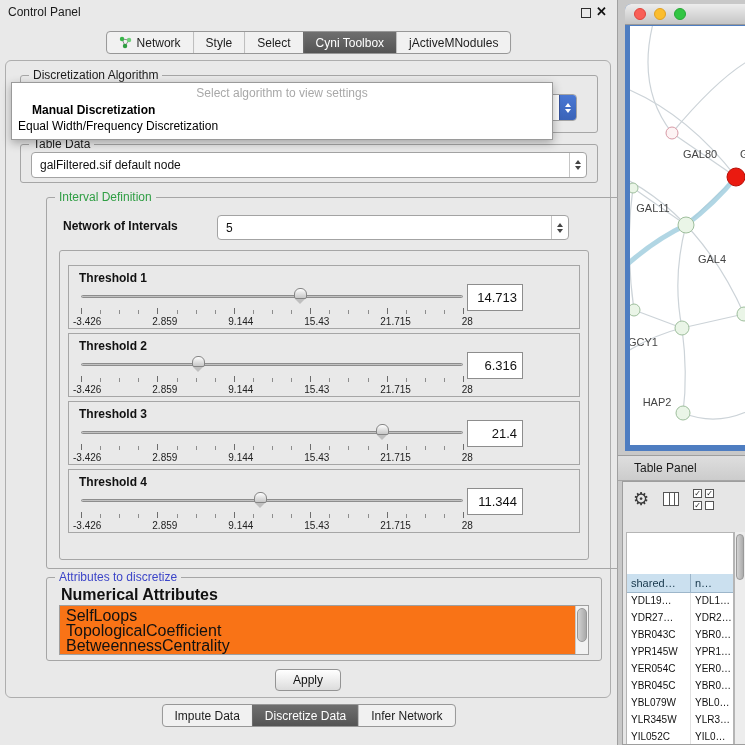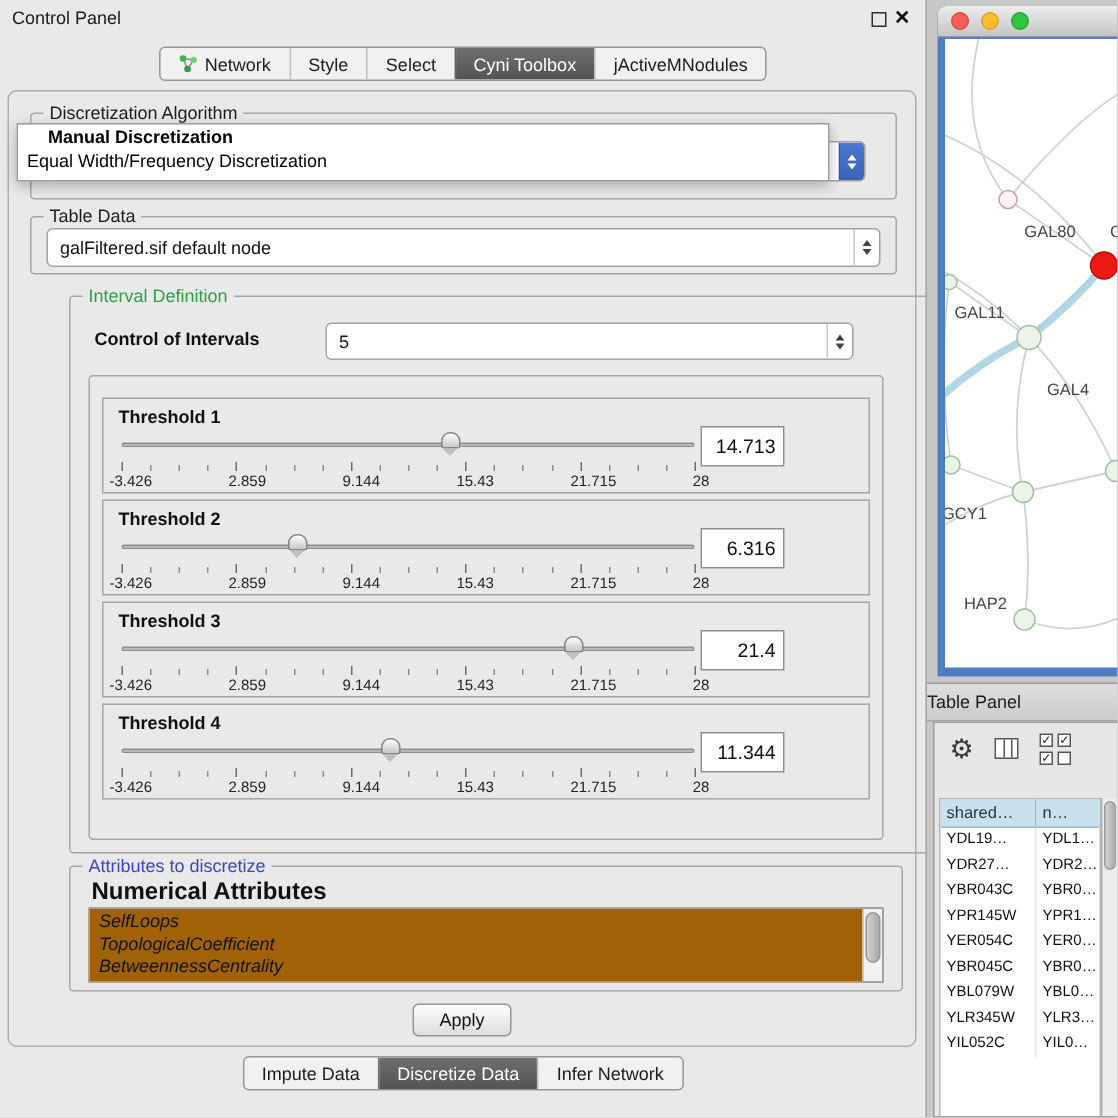--- a/index.html
+++ b/index.html
@@ -60,51 +60,51 @@
   .slider-thumb{position:absolute;top:0;width:13px;height:11px;background:linear-gradient(#fefefe,#c7c7c7);border:1px solid #858585;border-radius:6px 6px 2px 2px;z-index:2;cursor:grab;}
   .slider-thumb::after{content:"";position:absolute;left:0;top:10px;border-left:5.5px solid transparent;border-right:5.5px solid transparent;border-top:5px solid #bfbfbf;}
   .ticks{position:absolute;left:0;right:0;top:20px;height:7px;}
   .tick{position:absolute;top:2px;width:1px;height:4px;background:#8d8d8d;}
   .tick.major{top:0;height:6px;background:#6d6d6d;}
   .tick-labels{position:absolute;left:-8px;right:-10px;top:28px;display:flex;justify-content:space-between;font-size:10px;color:#222;}
   .t-value{position:absolute;right:56px;top:18px;width:56px;height:27px;background:#fff;border:1px solid #8d8d8d;font-size:13px;text-align:right;line-height:25px;padding-right:5px;color:#111;}
 
   .group-attrs{left:40px;top:516px;width:556px;height:84px;}
   .attr-title{position:absolute;left:14px;top:8px;font-size:16px;font-weight:bold;color:#111;}
-  .attr-list{position:absolute;left:12px;right:12px;top:27px;height:50px;background:#a16207;border:1px solid #9f9f9f;overflow:hidden;font-size:12px;font-style:italic;}
+  .attr-list{position:absolute;left:12px;right:12px;top:27px;height:50px;background:#f97316;border:1px solid #9f9f9f;overflow:hidden;font-size:16px;}
   .attr-item{padding:1px 0 0 6px;height:15px;color:#111;cursor:pointer;}
   .list-scrollbar{position:absolute;right:0;top:0;bottom:0;width:13px;background:#f2f2f2;border-left:1px solid #c9c9c9;cursor:pointer;}
   .list-scroll-thumb{position:absolute;left:1px;right:1px;top:2px;height:34px;background:linear-gradient(90deg,#d2d2d2,#a9a9a9);border:1px solid #989898;border-radius:5px;}
 
   .apply-btn{position:absolute;left:50%;transform:translateX(-50%);top:608px;width:66px;height:22px;background:linear-gradient(#ffffff,#dcdcdc);border:1px solid #949494;border-radius:4px;font-size:12px;font-family:inherit;cursor:pointer;color:#111;}
 
   
   .right-region{position:absolute;left:618px;top:0;width:127px;height:745px;background:#c8c8c8;}
   .net-window{position:absolute;left:7px;top:4px;width:125px;height:447px;border-radius:6px 6px 0 0;background:var(--window-blue,#4e7dc1);}
   .net-titlebar{height:21px;background:linear-gradient(#ededed,#c5c5c5);border-bottom:1px solid #999;border-radius:6px 6px 0 0;display:flex;align-items:center;padding-left:9px;gap:8px;}
   .light{width:12px;height:12px;border-radius:50%;cursor:pointer;}
   .light.red{background:#f95f57;border:1px solid #df453d;}
   .light.yellow{background:#fbbd2e;border:1px solid #dfa023;}
   .light.green{background:#32c543;border:1px solid #27a736;}
   .net-canvas{position:absolute;left:5px;top:22px;right:0;bottom:6px;background:#fff;overflow:hidden;cursor:default;}
   .net-canvas svg{position:absolute;left:0;top:0;}
   .net-canvas text{font:11px "Liberation Sans",sans-serif;fill:#454545;}
 
-  .tp-header{position:absolute;left:0;top:455px;width:127px;height:26px;background:linear-gradient(#dedede,#cccccc);border-top:1px solid #9e9e9e;border-bottom:1px solid #a5a5a5;font-size:12px;line-height:24px;color:#1b1b1b;}
+  .tp-header{position:absolute;left:0;top:455px;width:127px;height:26px;background:linear-gradient(#dedede,#cccccc);border-top:1px solid #9e9e9e;border-bottom:1px solid #a5a5a5;font-size:12px;line-height:24px;padding-left:16px;color:#1b1b1b;}
   .table-panel{position:absolute;left:4px;top:481px;width:123px;height:264px;background:#e6e6e6;border:1px solid #9e9e9e;border-right:none;}
   .tp-toolbar{position:relative;height:50px;}
   .gear{position:absolute;left:10px;top:6px;font-size:18px;color:#3a3a3a;cursor:pointer;}
   .col-icon{position:absolute;left:40px;top:10px;width:16px;height:14px;background:#fff;border:1px solid #555;cursor:pointer;}
   .col-icon i{position:absolute;top:0;bottom:0;width:1px;background:#555;}
   .col-icon i:first-child{left:5px;}
   .col-icon i:last-child{left:10px;}
   .chk-grid{position:absolute;left:70px;top:7px;display:grid;grid-template-columns:9px 9px;grid-gap:3px;cursor:pointer;}
   .chk{width:9px;height:9px;background:#fff;border:1px solid #555;font-size:8px;line-height:8px;text-align:center;color:#222;}
   .tp-table{position:absolute;left:3px;top:50px;right:11px;bottom:0;background:#fff;border:1px solid #b5b5b5;border-bottom:none;overflow:hidden;}
-  .tp-hrow{display:flex;height:19px;}
+  .tp-hrow{display:flex;height:19px;margin-top:41px;}
   .tp-hcell{background:var(--table-header-blue,#cbe0ef);border-right:1px solid #9db6ca;border-bottom:1px solid #9db6ca;font-size:11px;line-height:18px;padding-left:4px;color:#16364a;white-space:nowrap;overflow:hidden;cursor:pointer;}
   .tp-hcell.c1{width:64px;}
   .tp-hcell.c2{flex:1;border-right:none;}
   .tp-row{display:flex;height:17px;cursor:pointer;}
   .tp-cell{font-size:10px;line-height:16px;padding-left:4px;color:#101010;white-space:nowrap;overflow:hidden;}
   .tp-cell.c1{width:64px;border-right:1px solid #e2e2e2;}
   .tp-cell.c2{flex:1;}
   .tp-scrollbar{position:absolute;right:0;top:50px;bottom:0;width:11px;background:#ededed;border-left:1px solid #b5b5b5;cursor:pointer;}
   .tp-scroll-thumb{position:absolute;top:2px;left:1px;right:1px;height:46px;background:linear-gradient(90deg,#d4d4d4,#ababab);border:1px solid #999;border-radius:5px;}
 </style>
@@ -154,38 +154,39 @@
         <div class="combo combo-algo">
           <span class="combo-text"></span>
           <span class="stepper blue">
               <i class="arrow-up"></i>
               <i class="arrow-down"></i>
             </span>
         </div>
       </div>
 
       <div class="algo-popup">
+        <div class="popup-placeholder">Select algorithm to view settings</div>
         <div class="popup-item bold">Manual Discretization</div>
         <div class="popup-item">Equal Width/Frequency Discretization</div>
       </div>
 
       <div class="group group-tabledata">
         <span class="group-title">Table Data</span>
         <div class="combo combo-tabledata">
           <span class="combo-text">galFiltered.sif default node</span>
           <span class="stepper">
               <i class="arrow-up"></i>
               <i class="arrow-down"></i>
             </span>
         </div>
       </div>
 
       <div class="group group-interval">
         <span class="group-title green">Interval Definition</span>
-        <span class="num-label">Control of Intervals</span>
+        <span class="num-label">Network of Intervals</span>
         <div class="combo combo-num">
           <span class="combo-text">5</span>
           <span class="stepper">
               <i class="arrow-up"></i>
               <i class="arrow-down"></i>
             </span>
         </div>
 
         <div class="group group-thresholds">
 

